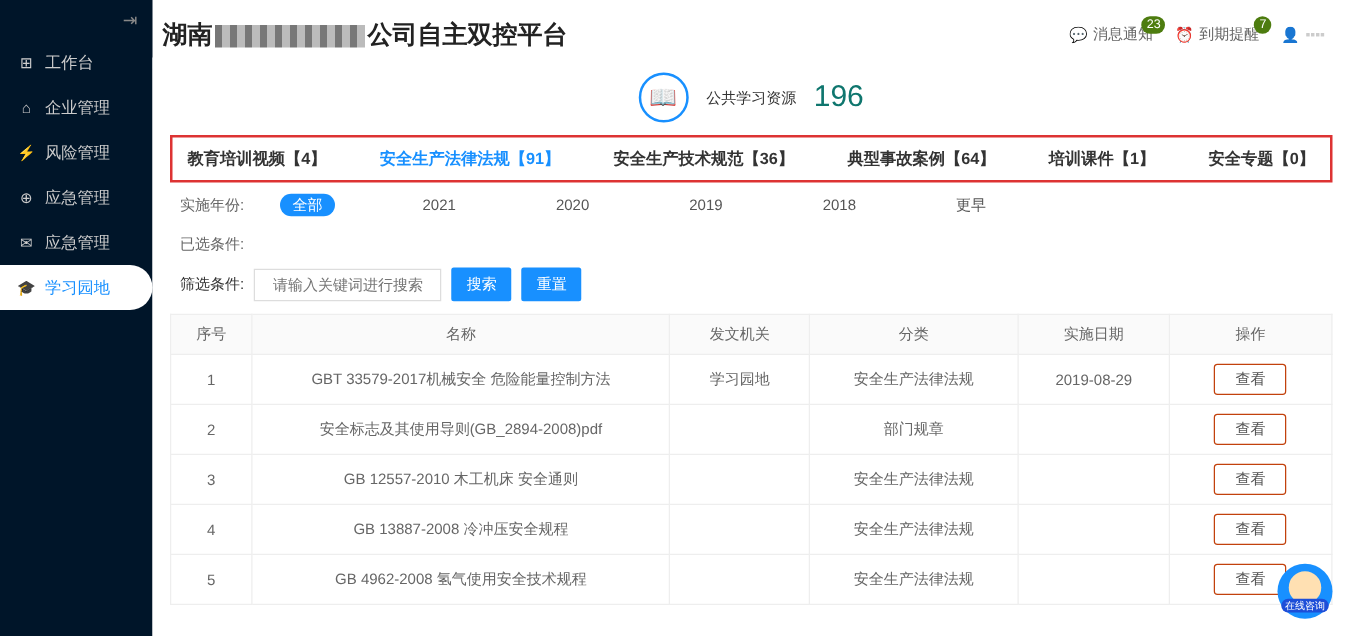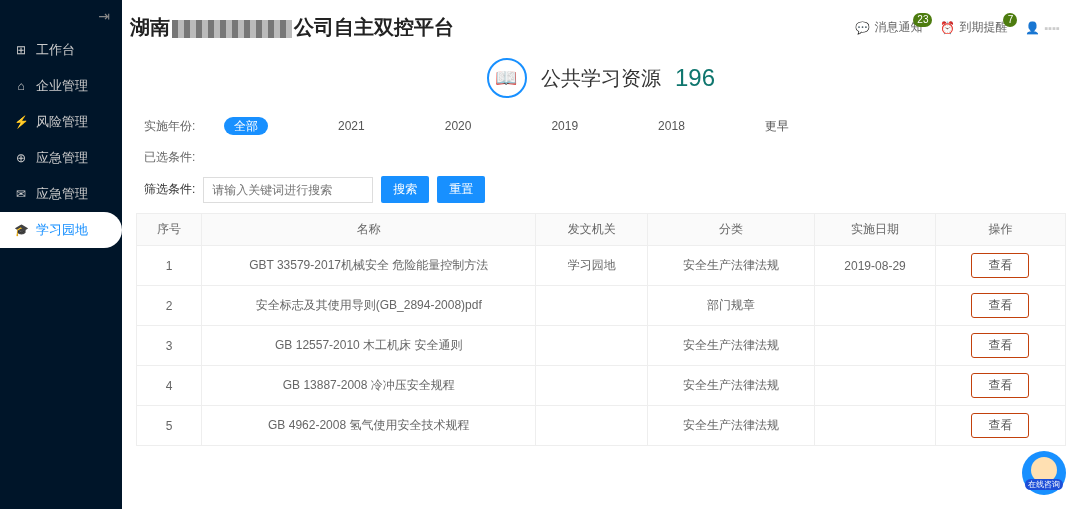--- a/index.html
+++ b/index.html
@@ -12,31 +12,31 @@
 .icon-bubble { color: #1890ff; }
 .icon-clock { color: #1890ff; }
 .sidebar { position: absolute; left: 0; top: 0; bottom: 0; width: 122px; background: #001529; color: #aab; }
 .sidebar .toggle { height: 32px; display: flex; align-items: center; justify-content: flex-end; padding-right: 12px; color: #888; font-size: 14px; }
 .sidebar .nav-item { display: flex; align-items: center; gap: 8px; padding: 9px 14px; font-size: 13px; color: #ccc; cursor: pointer; }
 .sidebar .nav-item.active { background: #fff; color: #1890ff; border-radius: 0 20px 20px 0; margin-right: 0; }
 .sidebar .nav-icon { width: 14px; text-align: center; font-size: 12px; }
 .main { position: absolute; left: 122px; right: 0; top: 46px; bottom: 0; background: #fff; padding: 6px 14px 0; overflow: hidden; }
 .banner { display: flex; align-items: center; justify-content: center; gap: 14px; padding: 6px 0 10px; }
 .banner .logo { width: 40px; height: 40px; border-radius: 50%; border: 2px solid #1890ff; display: flex; align-items: center; justify-content: center; color: #1890ff; font-size: 18px; }
-.banner .text { font-size: 20px; color: #333; }
+.banner .text { font-size: 12px; color: #333; }
 .banner .count { font-size: 24px; color: #0f766e; }
 .tabs { border: 2px solid #d33; padding: 8px 12px; display: flex; justify-content: space-between; font-size: 13px; }
 .tabs .tab { cursor: pointer; font-weight: bold; }
 .tabs .tab.active { color: #1890ff; }
 .filter-row { display: flex; align-items: center; gap: 24px; padding: 10px 8px 4px; font-size: 12px; color: #555; }
 .filter-row .label { width: 56px; color: #666; }
 .tag { padding: 2px 10px; border-radius: 10px; cursor: pointer; }
 .tag.active { background: #1890ff; color: #fff; }
 .search-row { display: flex; align-items: center; gap: 8px; padding: 6px 8px 10px; font-size: 12px; }
-.search-row input { width: 170px; height: 26px; border: 1px solid #ddd; padding: 0 8px; font-size: 12px; }
+.search-row input { width: 150px; height: 26px; border: 1px solid #ddd; padding: 0 8px; font-size: 12px; text-align: center; }
 .btn { background: #1890ff; color: #fff; border: none; padding: 5px 12px; font-size: 12px; cursor: pointer; border-radius: 2px; }
 table { width: 100%; border-collapse: collapse; font-size: 12px; }
 th, td { border: 1px solid #eee; padding: 7px 6px; text-align: center; color: #666; }
 th { background: #fafafa; font-weight: normal; }
 .view-btn { background: #fff; border: 1px solid #c2410c; padding: 3px 16px; border-radius: 3px; font-size: 12px; cursor: pointer; color: #555; }
 .float-avatar { position: absolute; right: 14px; bottom: 14px; width: 44px; height: 44px; border-radius: 50%; background: #1890ff; display: flex; flex-direction: column; align-items: center; justify-content: center; cursor: pointer; }
 .float-avatar .face { width: 26px; height: 26px; background: #ffe0b2; border-radius: 50%; }
 .float-avatar .ftxt { font-size: 8px; color: #fff; background: #1d4ed8; border-radius: 6px; padding: 0 3px; margin-top: -4px; }
 .user-name { color:#ccc; font-size:11px; }
 .title-mask { display:inline-block; width:120px; height:18px; background: repeating-linear-gradient(90deg,#777,#777 6px,#bbb 6px,#bbb 12px); vertical-align:middle; margin:0 2px; }
@@ -96,20 +96,28 @@
   </div>
 </div>
 
 <div class="main">
   <div class="banner">
     <div class="logo">📖</div>
     <span class="text">公共学习资源</span>
     <span class="count">196</span>
   </div>
 
+  <div class="tabs" id="tabs">
+      <span class="tab">教育培训视频【4】</span>
+      <span class="tab active">安全生产法律法规【91】</span>
+      <span class="tab">安全生产技术规范【36】</span>
+      <span class="tab">典型事故案例【64】</span>
+      <span class="tab">培训课件【1】</span>
+      <span class="tab">安全专题【0】</span>
+    </div>
 
   <div class="filter-row">
     <span class="label">实施年份:</span>
     <span id="years"><span class="tag active" style="margin-right: 60px;">全部</span><span class="tag" style="margin-right: 60px;">2021</span><span class="tag" style="margin-right: 60px;">2020</span><span class="tag" style="margin-right: 60px;">2019</span><span class="tag" style="margin-right: 60px;">2018</span><span class="tag" style="margin-right: 60px;">更早</span></span>
   </div>
   <div class="filter-row">
     <span class="label">已选条件:</span>
   </div>
   <div class="search-row">
     <span class="label">筛选条件:</span>

